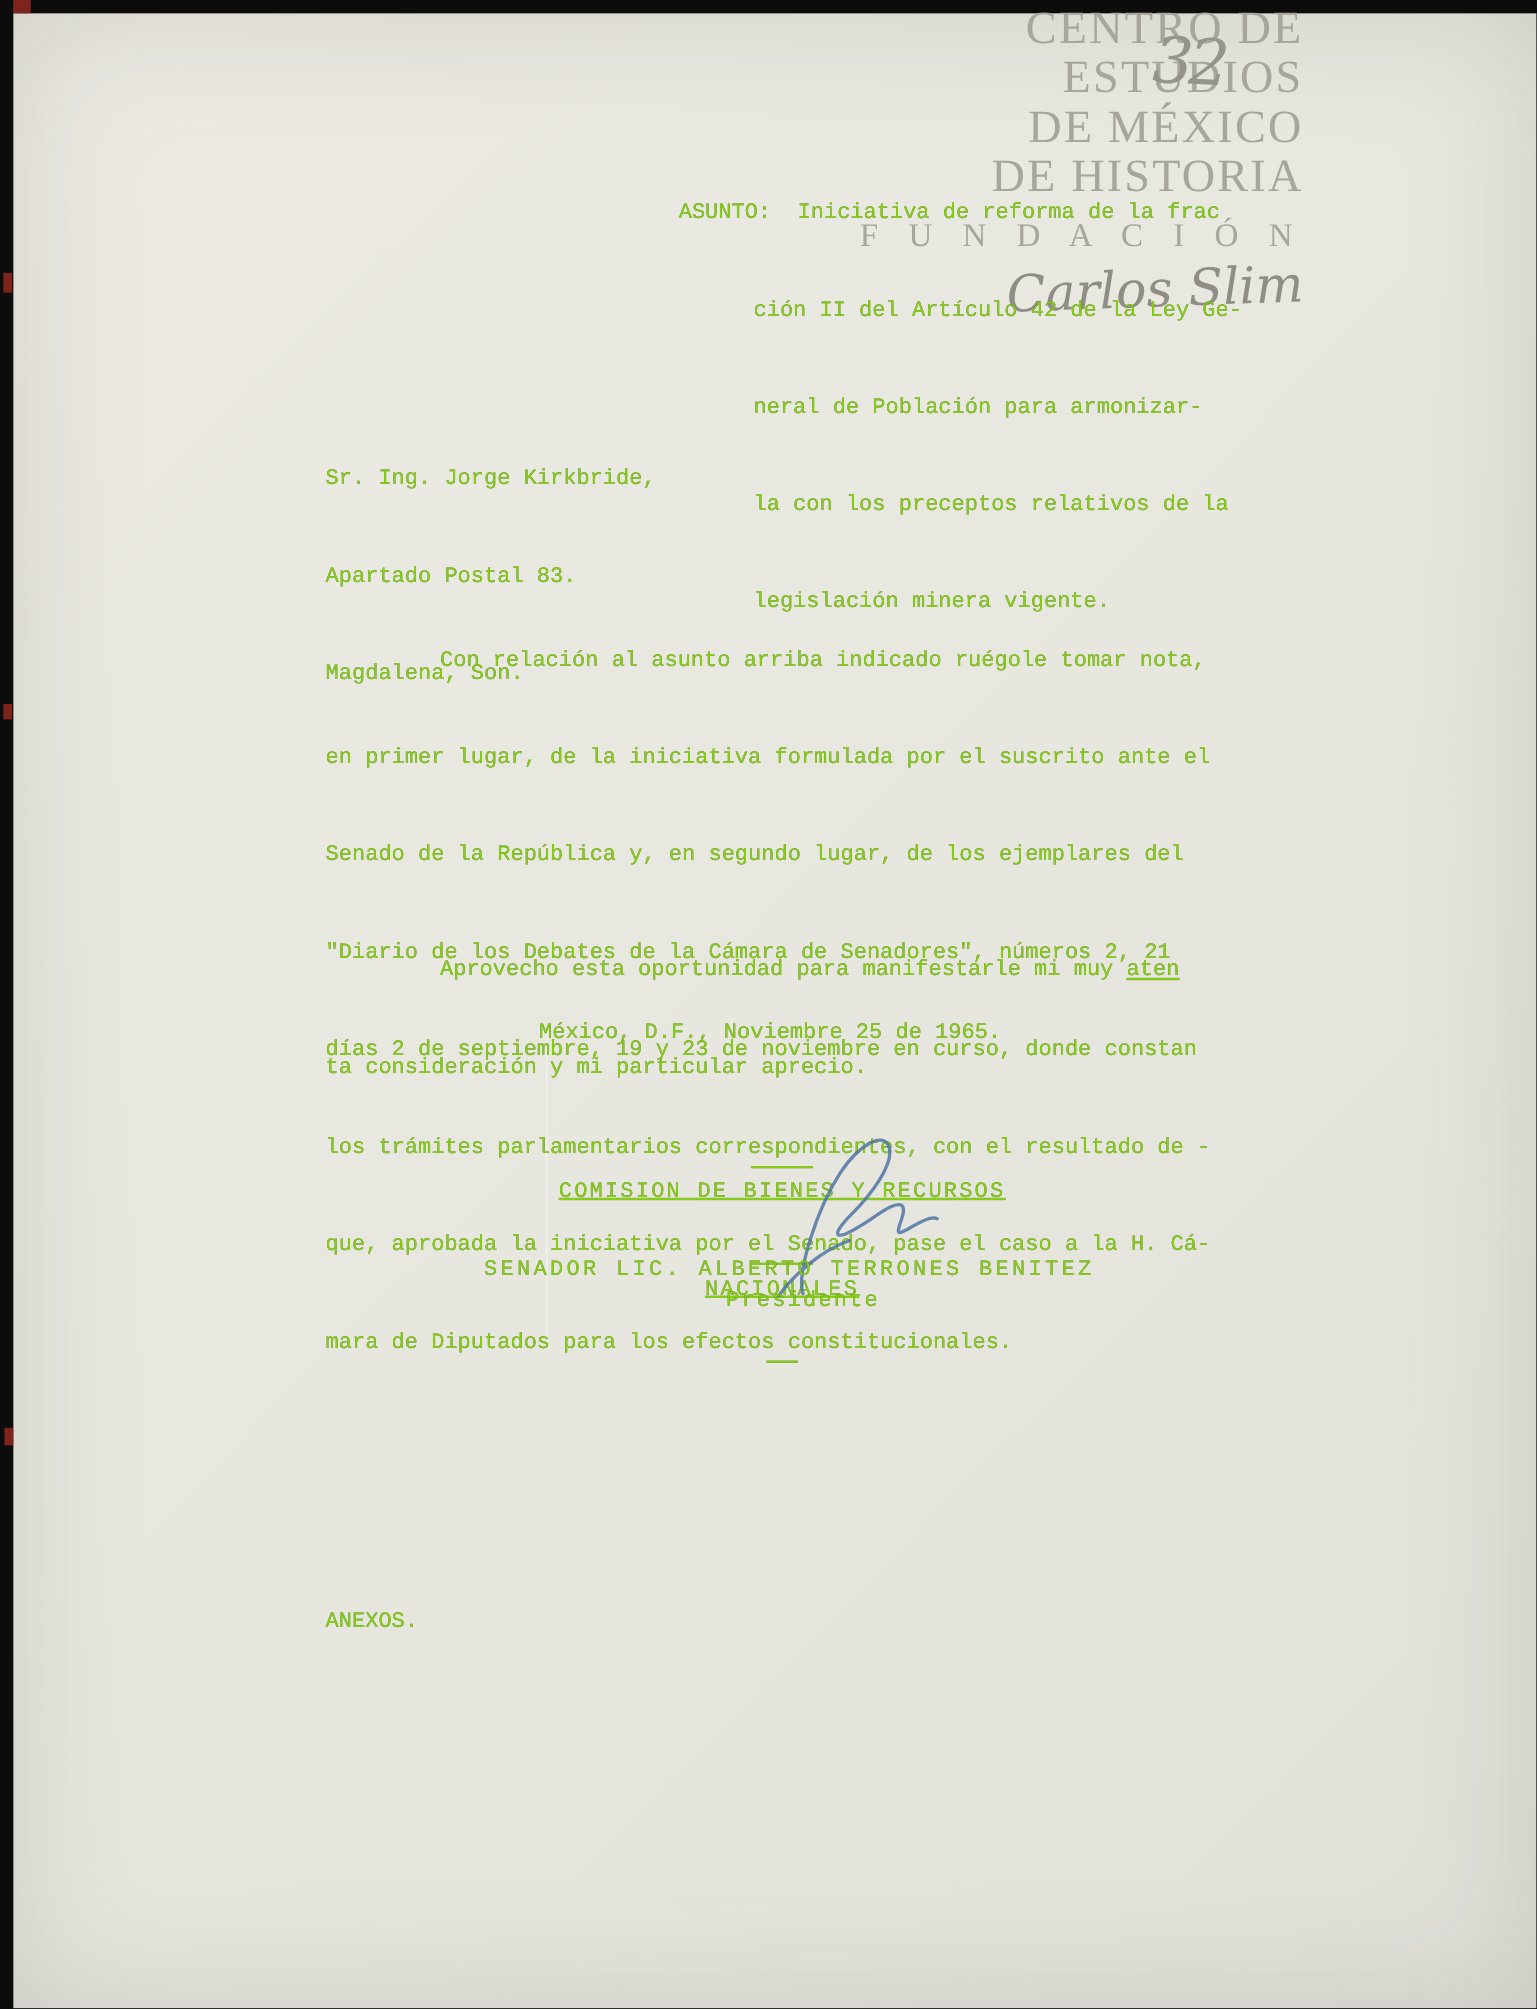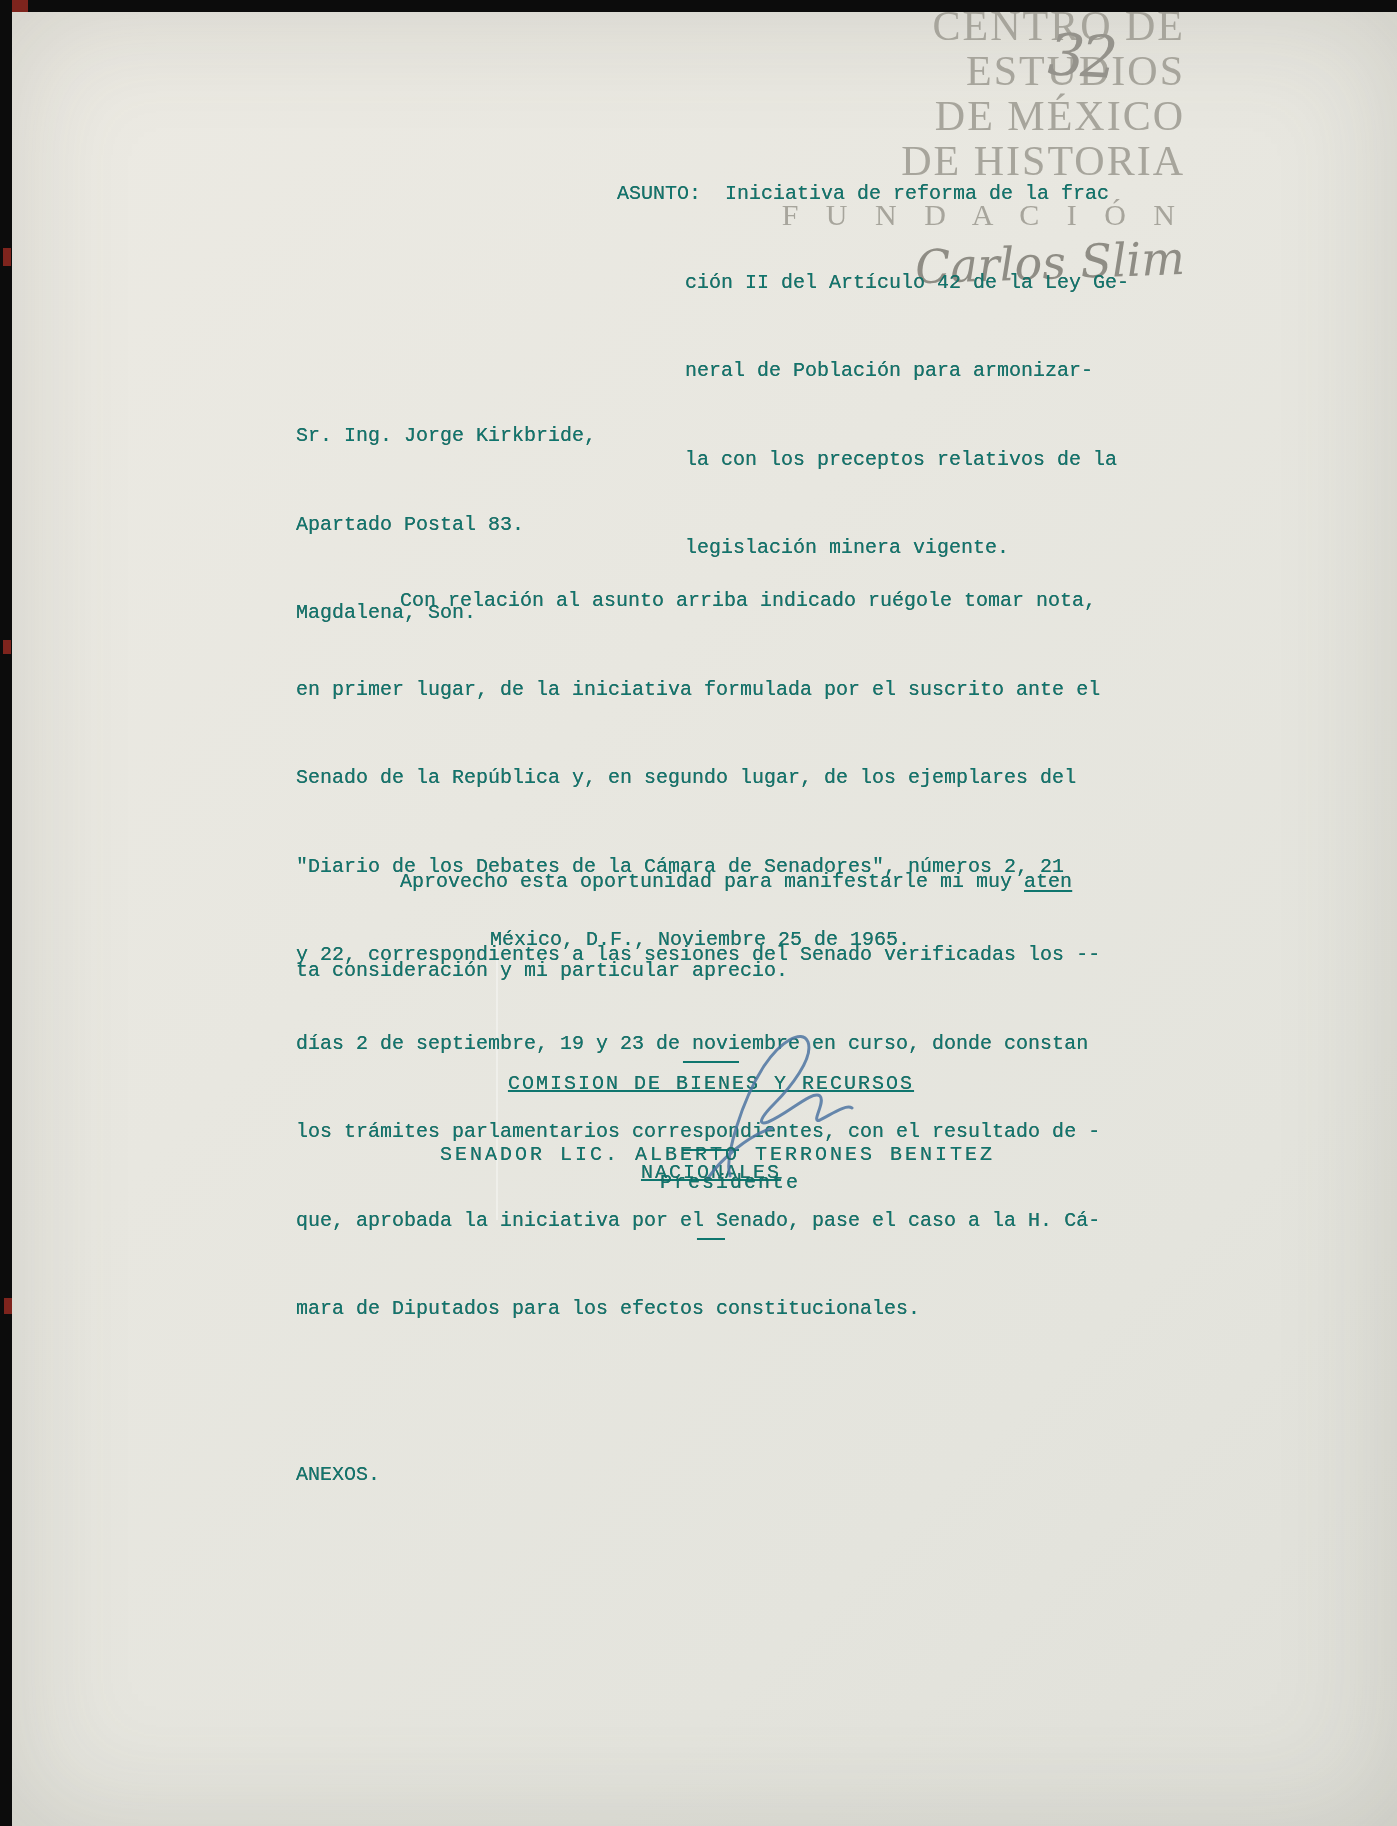--- a/index.html
+++ b/index.html
@@ -6,21 +6,21 @@
   .scan{position:relative;width:1397px;height:1826px;background:#0c0c0c;overflow:hidden;
         font-family:"Liberation Mono","DejaVu Sans Mono",monospace;}
   .paper{position:absolute;left:12px;top:12px;right:0;bottom:0;
          background:linear-gradient(135deg,#eceae3 0%,#e8e7e0 40%,#e4e4dd 75%,#e0e0d9 100%);
          box-shadow:inset 0 0 120px rgba(90,90,80,0.18);}
   .edge-top{position:absolute;left:0;top:0;width:100%;height:12px;background:#0c0c0c;}
   .edge-left{position:absolute;left:0;top:0;width:12px;height:100%;background:#0c0c0c;}
   .edge-mark{position:absolute;background:#7e241d;}
   .crease{position:absolute;width:2px;background:rgba(255,255,255,0.35);}
 
-  .txt{position:absolute;color:#0f766e;font-size:20px;line-height:29.5px;
+  .txt{position:absolute;color:#84cc16;font-size:20px;line-height:29.5px;
        white-space:pre;text-shadow:0 0 0.5px rgba(40,38,32,0.7);}
   .line{white-space:pre;}
   .hang .line{padding-left:68px;}
   .hang .line:first-child{padding-left:0;}
   .indent-first .line:first-child{padding-left:104px;}
   .u{text-decoration:underline;text-underline-offset:3px;}
   .caps-wide{letter-spacing:2px;}
   .caps-wider{letter-spacing:3px;}
   .center-block{text-align:center;}
 
@@ -74,21 +74,20 @@
     <div class="line">Sr. Ing. Jorge Kirkbride,</div>
     <div class="line">Apartado Postal 83.</div>
     <div class="line">Magdalena, Son.</div>
   </div>
 
   <div class="txt indent-first" style="left:296px;top:527px;">
     <div class="line">Con relación al asunto arriba indicado ruégole tomar nota,</div>
     <div class="line">en primer lugar, de la iniciativa formulada por el suscrito ante el</div>
     <div class="line">Senado de la República y, en segundo lugar, de los ejemplares del</div>
     <div class="line">"Diario de los Debates de la Cámara de Senadores", números 2, 21</div>
-    <div class="line">y 22, correspondientes a las sesiones del Senado verificadas los --</div>
     <div class="line">días 2 de septiembre, 19 y 23 de noviembre en curso, donde constan</div>
     <div class="line">los trámites parlamentarios correspondientes, con el resultado de -</div>
     <div class="line">que, aprobada la iniciativa por el Senado, pase el caso a la H. Cá-</div>
     <div class="line">mara de Diputados para los efectos constitucionales.</div>
   </div>
 
   <div class="txt" style="left:296px;top:808px;">
     <div class="line" style="padding-left:104px;"><span>Aprovecho esta oportunidad para manifestarle mi muy </span><span class="u">aten</span></div>
     <div class="line">ta consideración y mi particular aprecio.</div>
   </div>

